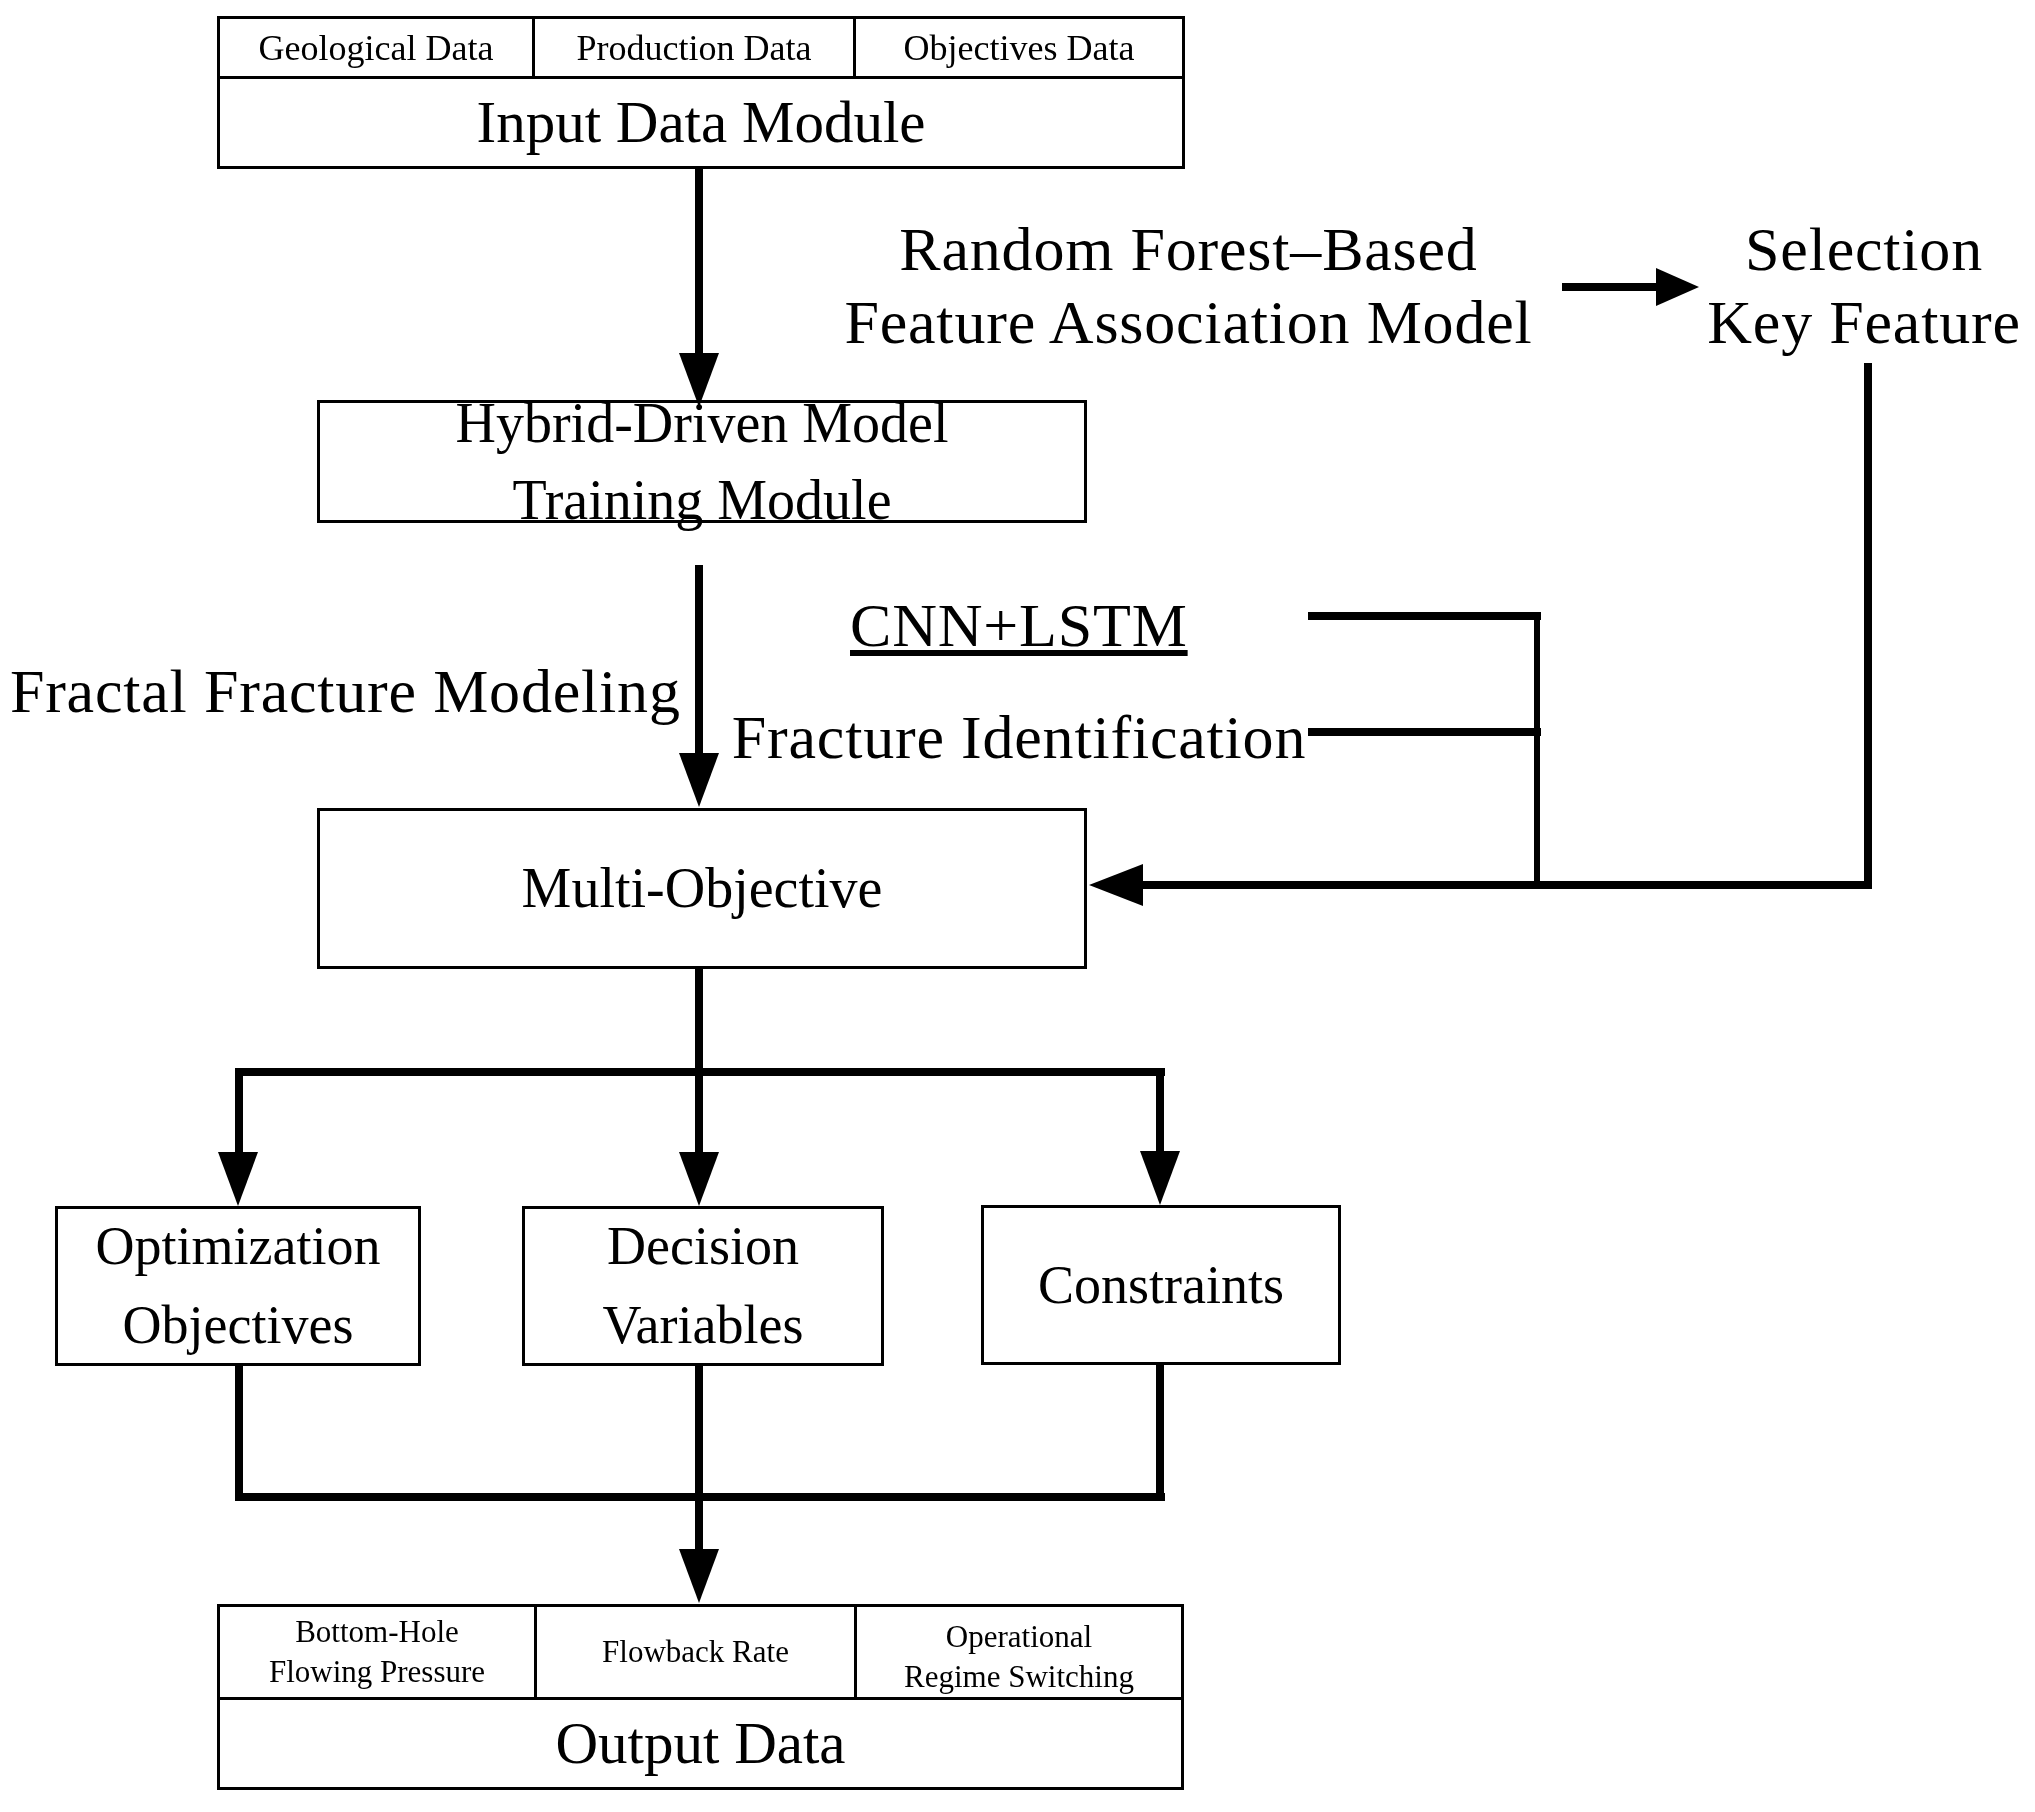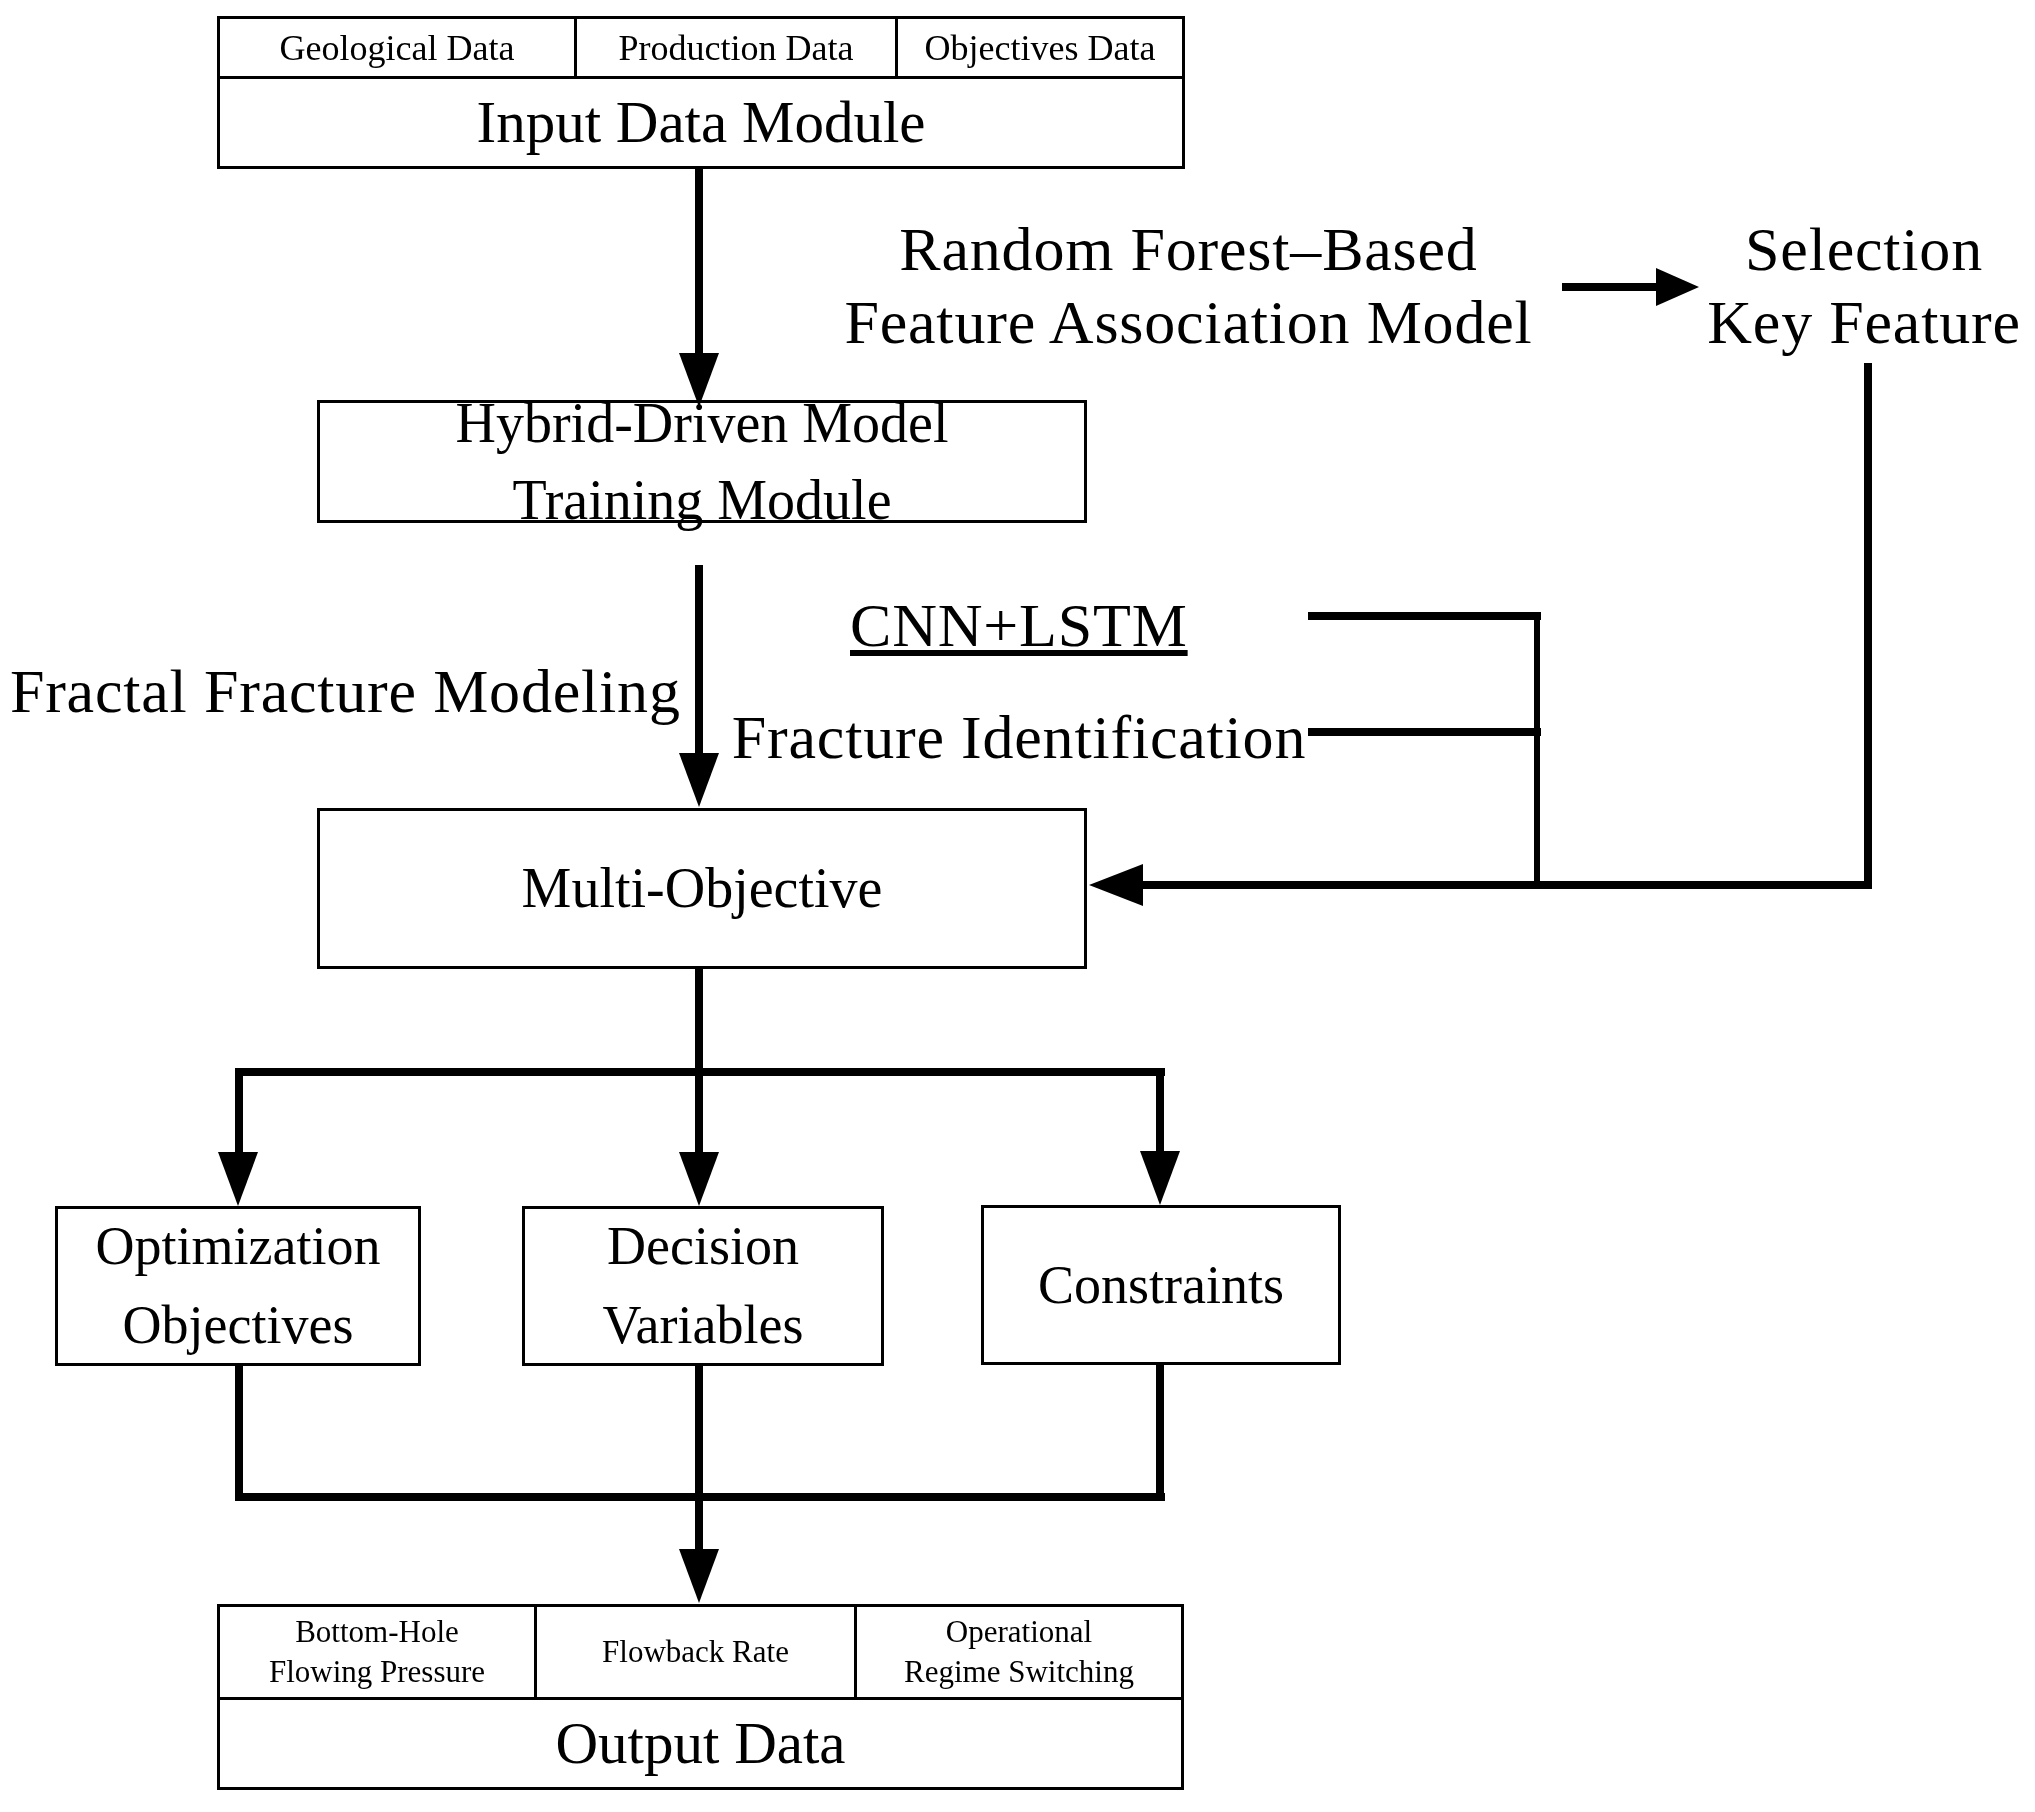--- a/index.html
+++ b/index.html
@@ -70,21 +70,21 @@
   .side-label span { display: block; }
   .stacked span { display: block; }
 </style>
 </head>
 <body>
 
 <div class="canvas">
 
   <div class="box center-col" style="left:217px; top:16.3px; width:968px; height:153px; display:flex; flex-direction:column;">
     <div class="cells-row" style="height:60px;">
-      <div class="cell input-cell" style="width:354px;">
+      <div class="cell input-cell" style="width:312px;">
         <span>Geological Data</span>
       </div>
       <div class="cell input-cell" style="width:321px;">
         <span>Production Data</span>
       </div>
       <div class="cell input-cell" style="flex:1;">
         <span>Objectives Data</span>
       </div>
     </div>
     <div class="title-row">Input Data Module</div>
@@ -125,21 +125,21 @@
     <div class="cells-row" style="height:93px;">
       <div class="cell output-cell" style="width:314px;">
         <div class="stacked">
           <span>Bottom-Hole</span>
           <span>Flowing Pressure</span>
         </div>
       </div>
       <div class="cell output-cell" style="width:320px;">
         <span>Flowback Rate</span>
       </div>
-      <div class="cell output-cell" style="flex:1;">
+      <div class="cell output-cell" style="flex:1;align-items:flex-end;">
         <div class="stacked">
           <span>Operational</span>
           <span>Regime Switching</span>
         </div>
       </div>
     </div>
     <div class="title-row">Output Data</div>
   </div>
 
   <div class="vline" style="left:695px; top:168px; width:7.8px; height:188px;"></div>

